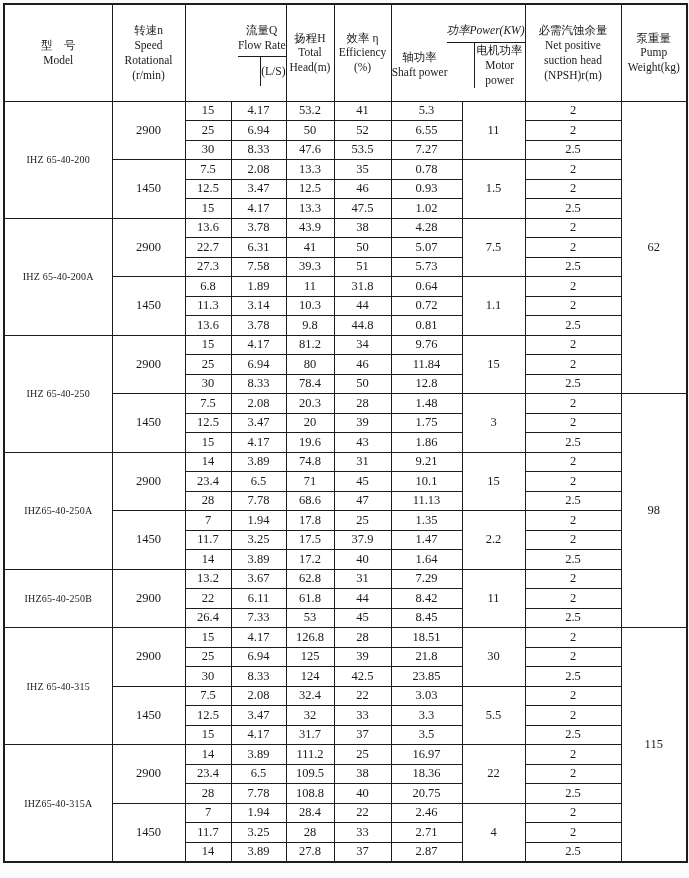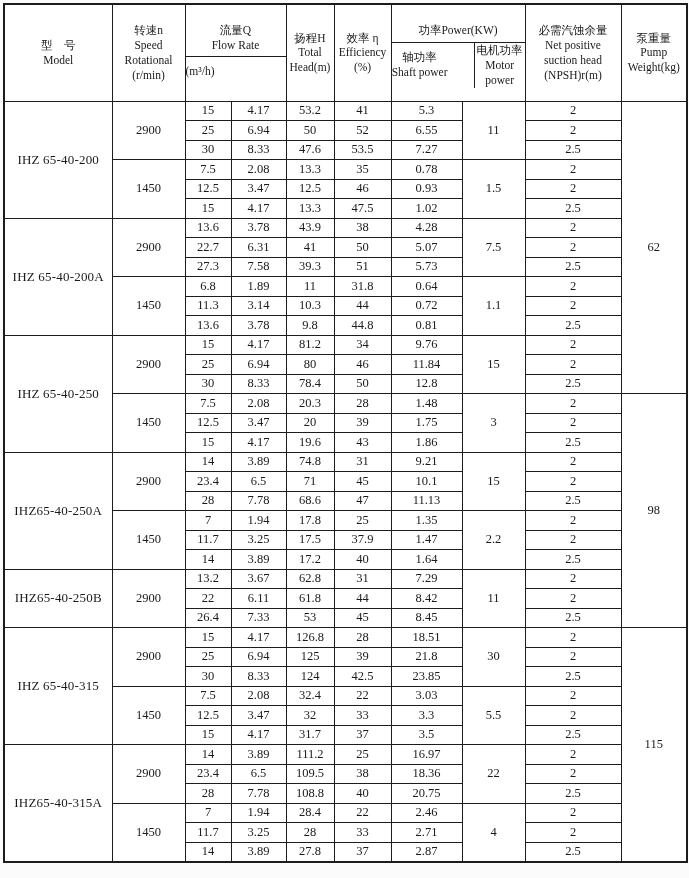--- a/index.html
+++ b/index.html
@@ -30,28 +30,28 @@
     font-size:11.5px;
     line-height:1.3;
     height:66px;
     white-space:pre-line;
   }
   tbody td{
     font-size:12.5px;
     height:19.5px;
     line-height:1.1;
   }
-  td.model{font-size:13px;letter-spacing:.2px;}
+  td.model{font-size:10px;letter-spacing:.2px;}
   tr.sec-start td{border-top:1.5px solid var(--bc);}
   
   th.group{padding:0;}
-  .gwrap{display:flex;flex-direction:column;height:66px;}
+  .gwrap{display:flex;flex-direction:column;height:66px;align-items:flex-end;}
   .gtitle{display:flex;align-items:center;justify-content:center;border-bottom:1px solid var(--bc);white-space:pre-line;line-height:1.3;}
   .gtitle.flow{flex:0 0 37px;}
-  .gtitle.power{flex:0 0 23px;}
+  .gtitle.power{flex:0 0 23px;font-style:italic;}
   .gsubs{flex:1;display:flex;align-items:stretch;gap:26px;}
   .gsub{display:flex;align-items:center;justify-content:center;white-space:pre-line;line-height:1.3;}
   .gsub + .gsub{border-left:1px solid var(--bc);}
   .fsub1{flex:46;} .fsub2{flex:55;margin-left:48px;}
   .psub1{flex:71;} .psub2{flex:63;}
 </style>
 </head>
 <body>
 
 <table>

